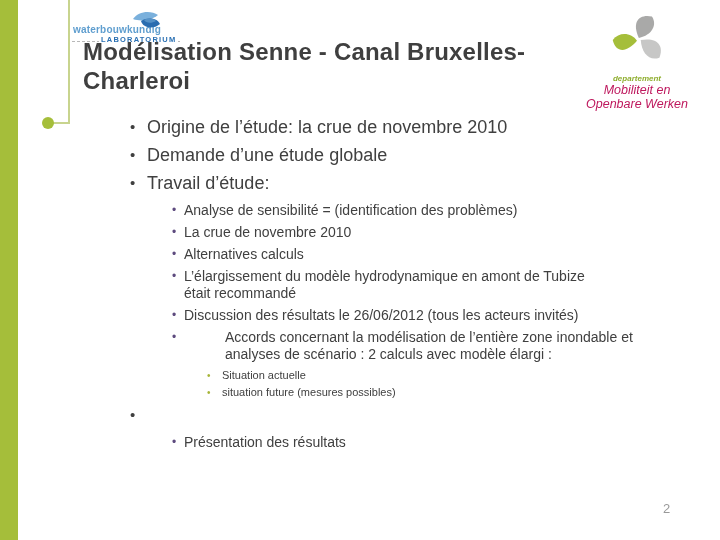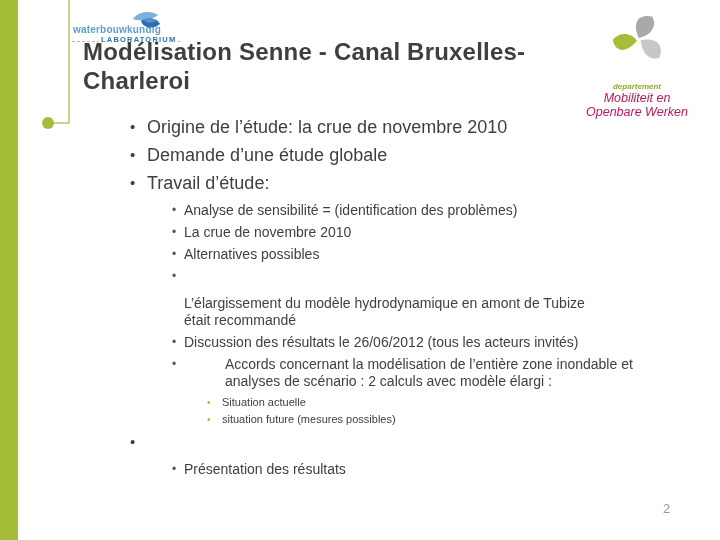--- a/index.html
+++ b/index.html
@@ -53,30 +53,30 @@
   
   .title {
     position: absolute; left: 83px; top: 37px;
     width: 548px;
     font-size: 24px; line-height: 29px; font-weight: bold;
     color: #3f3f3f; letter-spacing: 0.2px;
   }
   
   .mow-logo { position: absolute; right: 14px; top: 10px; width: 126px; text-align: center; }
   .mow-icon { display: block; margin: 0 auto; width: 56px; height: 58px; }
-  .mow-tagline { font-size: 8px; font-style: italic; font-weight: bold; color: #8fae2f; margin-top: 14px; }
+  .mow-tagline { font-size: 8px; font-style: italic; font-weight: bold; color: #8fae2f; margin-top: 6px; }
   .mow-l1, .mow-l2 { font-size: 12.5px; font-style: italic; color: #be185d; line-height: 14px; }
   
   .content { position: absolute; left: 130px; top: 111px; width: 552px; padding-top: 6px; }
   .l1-item { display: flex; font-size: 18px; line-height: 20px; margin-bottom: 8px; color: #404040; }
   .l1-item .b { flex: none; width: 17px; font-size: 15px; }
   .l2-list { margin: 9px 0 4px 0; }
   .l2-item { display: flex; margin-left: 42px; font-size: 14px; line-height: 17px; margin-bottom: 5px; color: #404040; }
   .l2-item .b { flex: none; width: 12px; font-size: 12px; color: #5d4a7e; }
-  .l2-item.w-narrow .t { max-width: 420px; margin-top: 27px; }
+  .l2-item.w-narrow .t { max-width: 420px; }
   .l2-item.w-mid .t { max-width: 456px; margin-left: 41px; }
   .l3-list { margin: 6px 0 6px 0; }
   .l3-item { display: flex; margin-left: 77px; font-size: 11px; line-height: 13px; margin-bottom: 4px; color: #404040; }
   .l3-item .b { flex: none; width: 15px; font-size: 10px; color: #a6b437; }
   
   .page-number {
     position: absolute; left: 663px; top: 501px;
     font-size: 13px; color: #999999;
   }
 </style>
@@ -139,21 +139,21 @@
       <div class="l2-item">
         <span class="b">•</span>
         <span class="t">Analyse de sensibilité = (identification des problèmes)</span>
       </div>
       <div class="l2-item">
         <span class="b">•</span>
         <span class="t">La crue de novembre 2010</span>
       </div>
       <div class="l2-item">
         <span class="b">•</span>
-        <span class="t">Alternatives possibles</span>
+        <span class="t">Alternatives calculs</span>
       </div>
       <div class="l2-item w-narrow">
         <span class="b">•</span>
         <span class="t">L’élargissement du modèle hydrodynamique en amont de Tubize était recommandé</span>
       </div>
       <div class="l2-item">
         <span class="b">•</span>
         <span class="t">Discussion des résultats le 26/06/2012 (tous les acteurs invités)</span>
       </div>
       <div class="l2-item w-mid">

